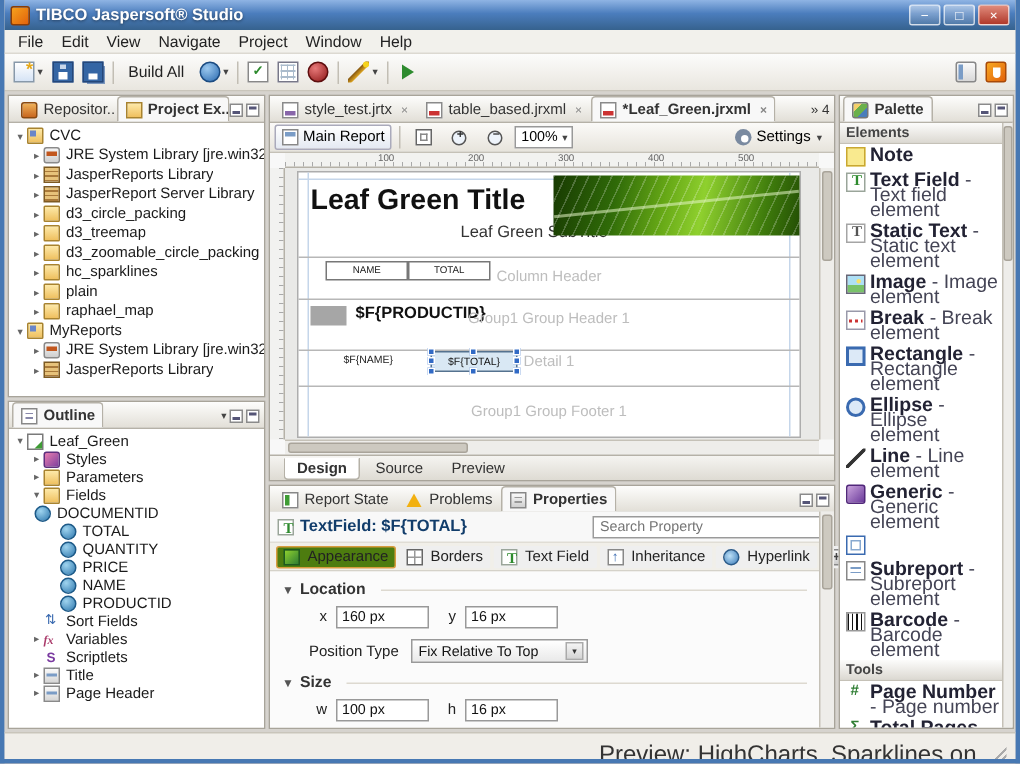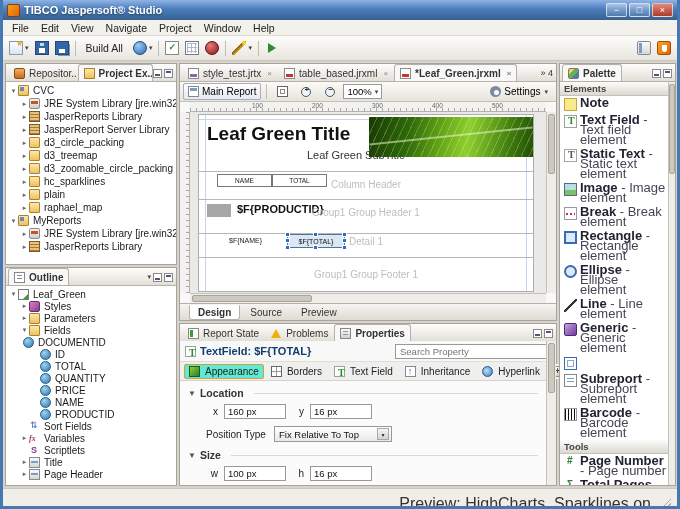--- a/index.html
+++ b/index.html
@@ -189,21 +189,21 @@
   .ehscroll .thumb{position:absolute;top:1px;bottom:1px;left:2px;width:120px;}
   .btabs{position:absolute;left:0;right:0;bottom:0;height:17px;background:linear-gradient(#f5f4f1,#dedbd3);border-top:1px solid #b5b1a7;display:flex;align-items:center;padding-left:9px;gap:1px;}
   .btab{padding:1px 8px;font-size:10px;color:#333;border:1px solid transparent;height:15px;display:flex;align-items:center;border-radius:0 0 3px 3px;}
   .btab.active{background:#fff;border-color:#b5b1a7;border-top-color:#fff;font-weight:bold;}
   
   .phead{position:absolute;top:17px;left:0;right:0;height:21px;display:flex;align-items:center;padding:0 5px;background:#f8f8f8;border-bottom:1px solid #e0ddd5;}
   .ptitle{font-size:11px;font-weight:bold;color:#123d6b;margin-left:2px;}
   .searchbox{margin-left:auto;width:156px;height:15px;border:1px solid #9a9a9a;font-size:9.5px;padding:0 4px;font-family:inherit;color:#333;}
   .subtabs{position:absolute;top:38px;left:0;right:0;height:19px;display:flex;align-items:center;gap:2px;padding:0 4px;background:#f1efe9;border-bottom:1px solid #d5d2c9;}
   .subtab{display:flex;align-items:center;gap:3px;font-size:10px;color:#222;padding:1px 4px;border:1px solid transparent;border-radius:2px;white-space:nowrap;}
-  .subtab.active{background:#5eead4;border-color:#d89c3e;}
+  .subtab.active{background:#4d7c0f;border-color:#d89c3e;}
   .pbody{position:absolute;top:57px;left:0;right:10px;bottom:0;background:#fbfbfb;padding:4px 8px;overflow:hidden;}
   .section-h{display:flex;align-items:center;gap:4px;font-weight:bold;font-size:10.5px;color:#333;margin:2px 0;}
   .tri{font-size:8px;color:#555;}
   .rule{flex:1;height:1px;background:#ddd9d0;margin-left:6px;}
   .frow{display:flex;align-items:center;gap:6px;margin:5px 0 7px 18px;font-size:10px;color:#222;}
   .flabel{min-width:12px;text-align:right;}
   .flabel.wide{min-width:62px;text-align:left;}
   .pin{width:62px;height:15px;border:1px solid #999;font-size:9.5px;padding:0 3px;font-family:inherit;color:#111;background:#fff;}
   .pdd{min-width:118px;height:16px;border:1px solid #999;background:linear-gradient(#fff,#e9e9e9);display:inline-flex;align-items:center;font-size:9.5px;padding:0 2px 0 4px;gap:4px;color:#111;}
   .ddbox{margin-left:auto;width:12px;height:12px;background:linear-gradient(#f4f4f4,#d4d4d4);border:1px solid #aaa;font-size:6px;display:flex;align-items:center;justify-content:center;color:#333;}
@@ -415,25 +415,20 @@
             <span class="tlabel">Fields</span>
           </div>
           <div class="trow" style="padding-left: 8px;">
             <span class="arrow"></span>
             <span class="ti field-icon"></span>
             <span class="tlabel">DOCUMENTID</span>
           </div>
           <div class="trow" style="padding-left: 25px;">
             <span class="arrow"></span>
             <span class="ti field-icon"></span>
-            <span class="tlabel">ID</span>
-          </div>
-          <div class="trow" style="padding-left: 25px;">
-            <span class="arrow"></span>
-            <span class="ti field-icon"></span>
             <span class="tlabel">TOTAL</span>
           </div>
           <div class="trow" style="padding-left: 25px;">
             <span class="arrow"></span>
             <span class="ti field-icon"></span>
             <span class="tlabel">QUANTITY</span>
           </div>
           <div class="trow" style="padding-left: 25px;">
             <span class="arrow"></span>
             <span class="ti field-icon"></span>

